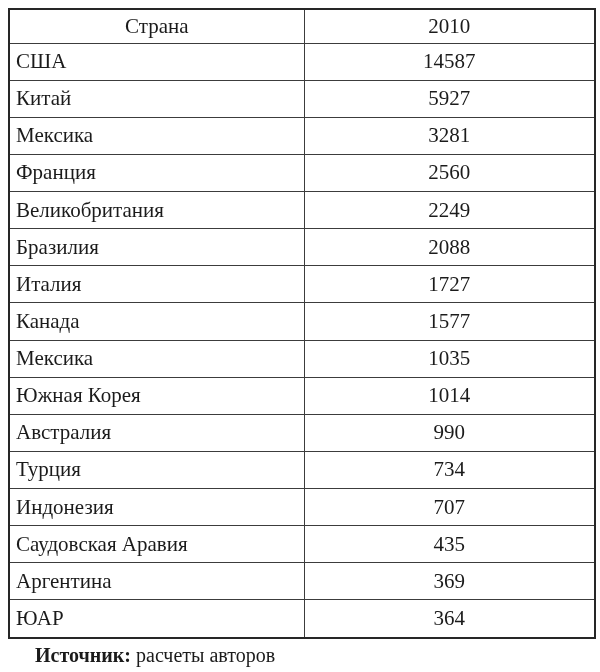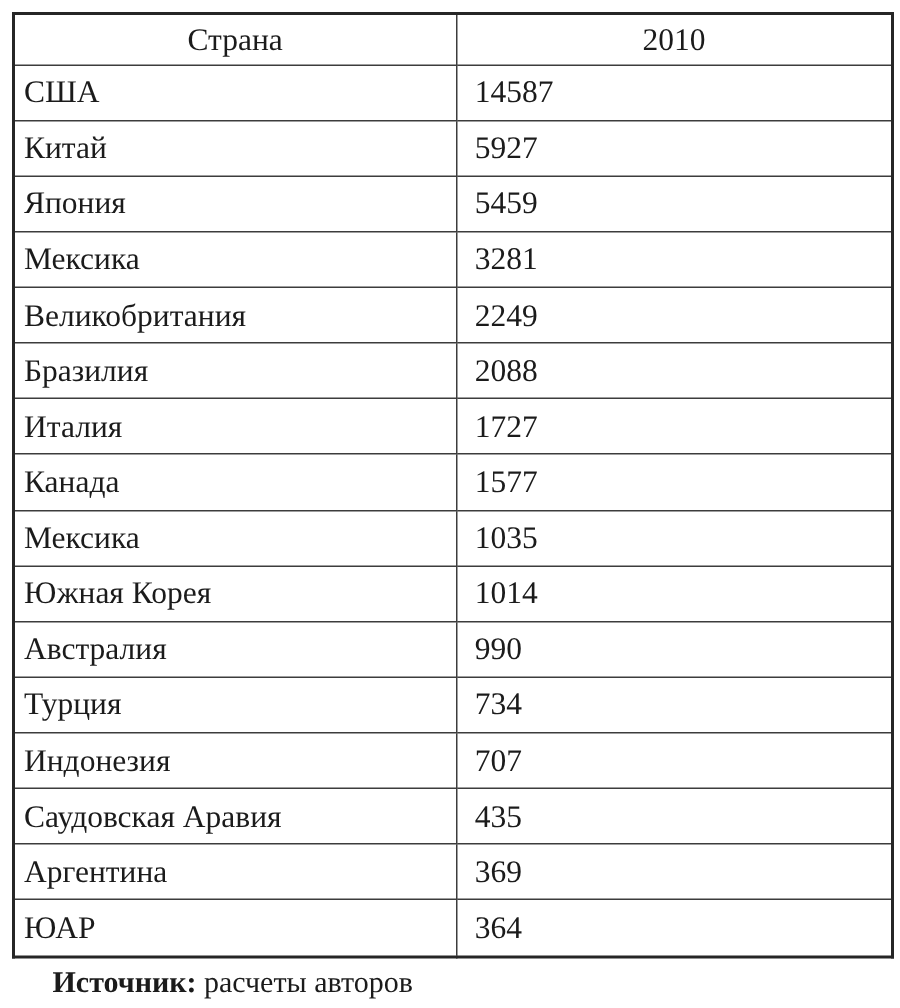--- a/index.html
+++ b/index.html
@@ -27,21 +27,21 @@
     font-weight: normal;
     line-height: 1.1;
     overflow: hidden;
     white-space: nowrap;
   }
   .data-table thead tr { height: 34px; }
   .col-country { width: 295px; }
   .col-value { width: 291px; }
   .data-table th { text-align: center; }
   td.country-cell { text-align: left; padding-left: 6px; margin-top: 25px; }
-  td.value-cell { text-align: left; }
+  td.value-cell { text-align: center; }
   .source-line {
     position: absolute;
     left: 35px;
     top: 644px;
     margin: 0;
     font-size: 20px;
     white-space: nowrap;
   }
   .source-label { font-weight: bold; font-family: Liberation Serif, serif; }
 </style>
@@ -64,30 +64,30 @@
   <tr>
     <td class="country-cell">США</td>
     <td class="value-cell">14587</td>
   </tr>
 
   <tr>
     <td class="country-cell">Китай</td>
     <td class="value-cell">5927</td>
   </tr>
 
-  <tr>
-    <td class="country-cell">Япония</td>
-    <td class="value-cell">5459</td>
-  </tr>
 
   <tr>
     <td class="country-cell">Мексика</td>
     <td class="value-cell">3281</td>
   </tr>
 
+  <tr>
+    <td class="country-cell">Франция</td>
+    <td class="value-cell">2560</td>
+  </tr>
 
   <tr>
     <td class="country-cell">Великобритания</td>
     <td class="value-cell">2249</td>
   </tr>
 
   <tr>
     <td class="country-cell">Бразилия</td>
     <td class="value-cell">2088</td>
   </tr>

